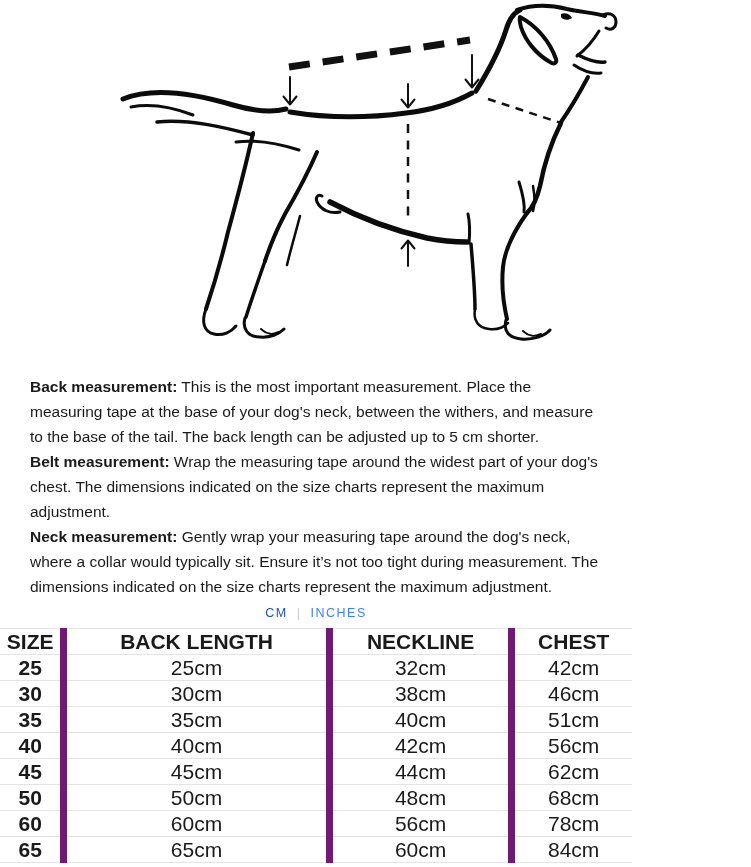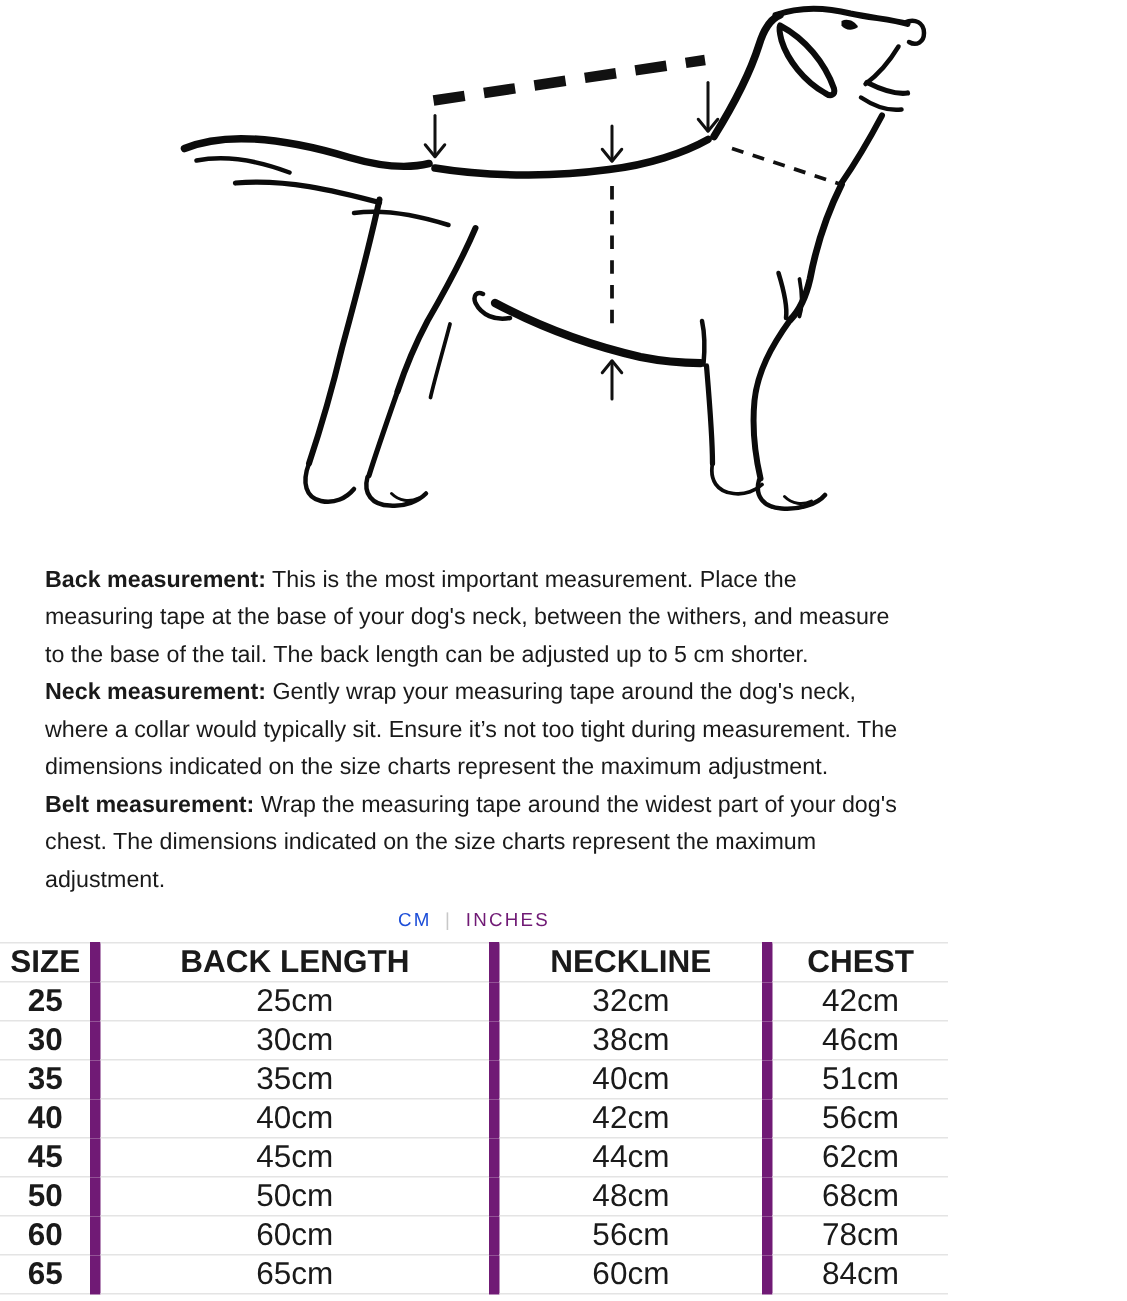--- a/index.html
+++ b/index.html
@@ -11,21 +11,21 @@
   .figure svg{display:block;}
   .instructions{margin:6px 28px 0 30px;font-size:15.5px;line-height:25px;}
   .instructions p{margin:0;}
   .instructions .lbl{font-weight:bold;}
   .unit-toggle{
     margin-top:5px;height:19px;text-align:center;
     font-size:12.5px;letter-spacing:1.5px;line-height:19px;
   }
   .unit-cm{color:#1d4ed8;cursor:pointer;}
   .unit-divider{color:#c8c8c8;padding:0 9px;}
-  .unit-inches{color:#701a75;cursor:pointer;}
+  .unit-inches{color:#3b82f6;cursor:pointer;}
   table.size-chart{
     width:100%;border-collapse:collapse;table-layout:fixed;
     margin-top:5px;font-size:21px;border-bottom:1px solid #e4e4e4;
   }
   .size-chart th,.size-chart td{
     height:25px;padding:0;text-align:center;vertical-align:middle;
     border-top:1px solid #e4e4e4;font-weight:normal;
   }
   .size-chart th{font-weight:bold;}
   .size-chart td:first-child{font-weight:bold;}
@@ -104,22 +104,22 @@
         <g stroke-width="2" stroke-linecap="round" stroke-linejoin="round">
           <path d="M408,266 L408,241"></path>
             <path d="M401.5,248.5 L408,240.5 L414.5,248.5"></path>
         </g>
       </g>
     </svg>
   </div>
 
   <div class="instructions">
     <p><span class="lbl">Back measurement:</span><span> This is the most important measurement. Place the measuring tape at the base of your dog's neck, between the withers, and measure to the base of the tail. The back length can be adjusted up to 5 cm shorter.</span></p>
+    <p><span class="lbl">Belt measurement:</span><span> Wrap the measuring tape around the widest part of your dog's chest. The dimensions indicated on the size charts represent the maximum adjustment.</span></p>
     <p><span class="lbl">Neck measurement:</span><span> Gently wrap your measuring tape around the dog's neck, where a collar would typically sit. Ensure it’s not too tight during measurement. The dimensions indicated on the size charts represent the maximum adjustment.</span></p>
-    <p><span class="lbl">Belt measurement:</span><span> Wrap the measuring tape around the widest part of your dog's chest. The dimensions indicated on the size charts represent the maximum adjustment.</span></p>
   </div>
 
   <div class="unit-toggle">
     <span class="unit-cm">CM</span><span class="unit-divider">|</span><span class="unit-inches">INCHES</span>
   </div>
 
   <table class="size-chart">
     <colgroup>
       <col class="col-size">
         <col class="col-back">

